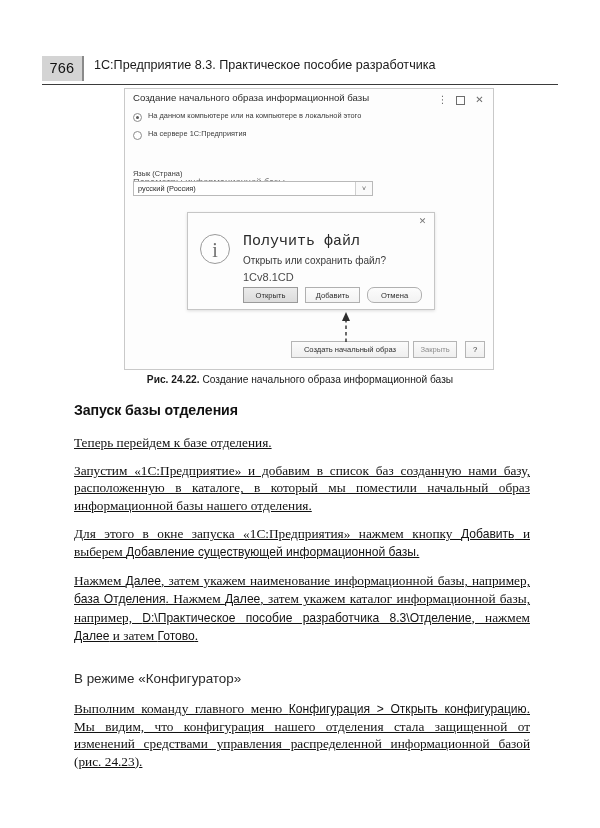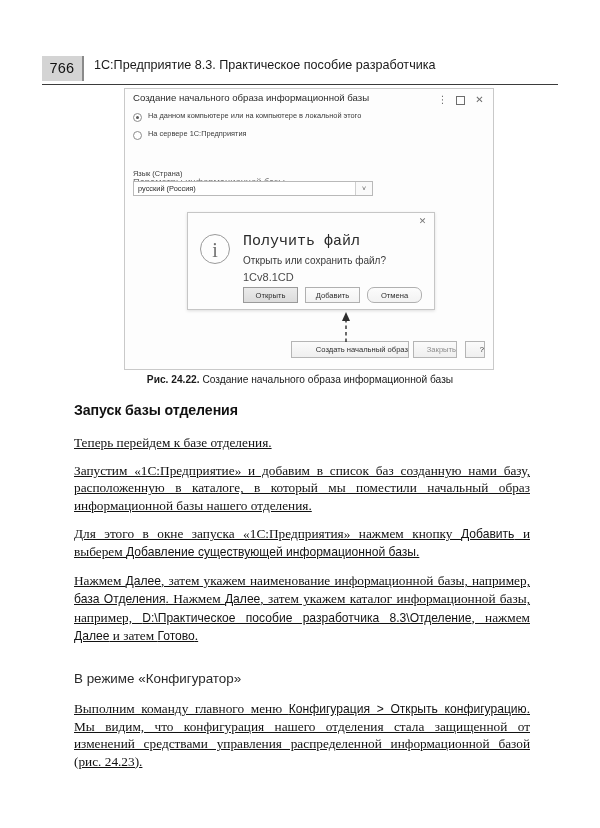--- a/index.html
+++ b/index.html
@@ -211,21 +211,21 @@
     height: 18px;
   }
   .btn {
     position: absolute;
     height: 17px;
     border: 1px solid #b5b5b5;
     background: linear-gradient(#fbfbfb, #efefef);
     font-family: "Liberation Sans", sans-serif;
     font-size: 7.6px;
     color: #2d2d2d;
-    text-align: right;
+    text-align: center;
     line-height: 16px;
     box-sizing: border-box;
     white-space: nowrap;
   }
   .btn-create { right: 84px; width: 118px; }
   .btn-close  { right: 36px; width: 44px; color: #8d8d8d; }
   .btn-help   { right: 8px;  width: 20px; }
 
   
   .dlg-inner {

